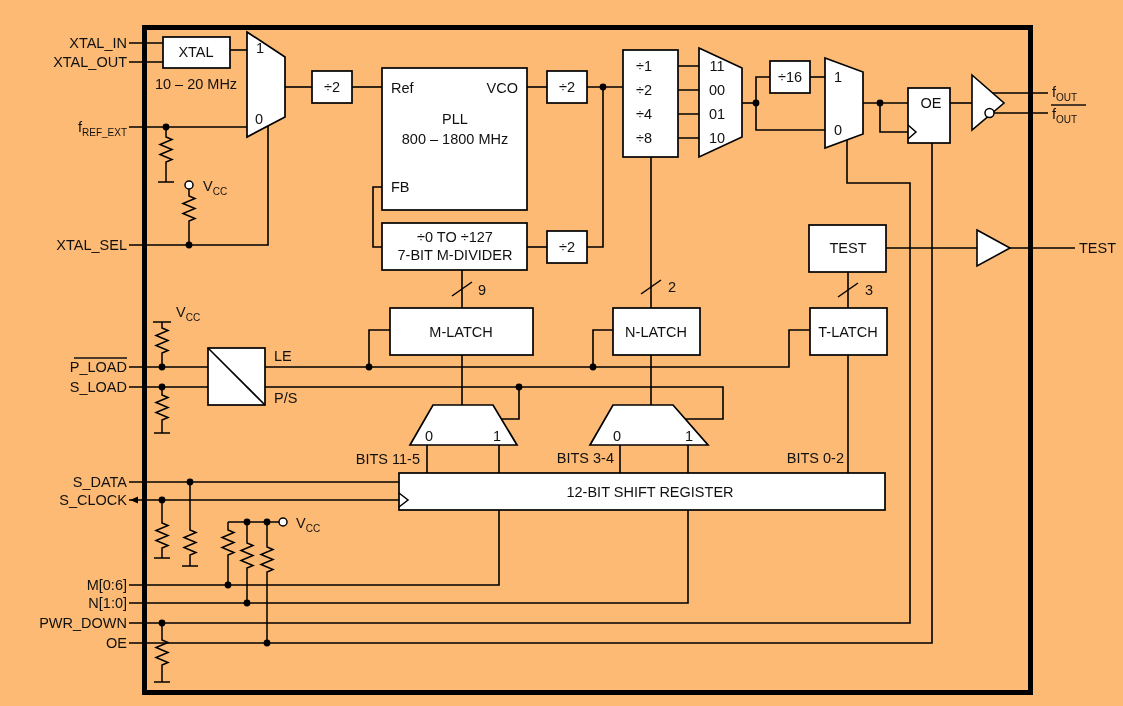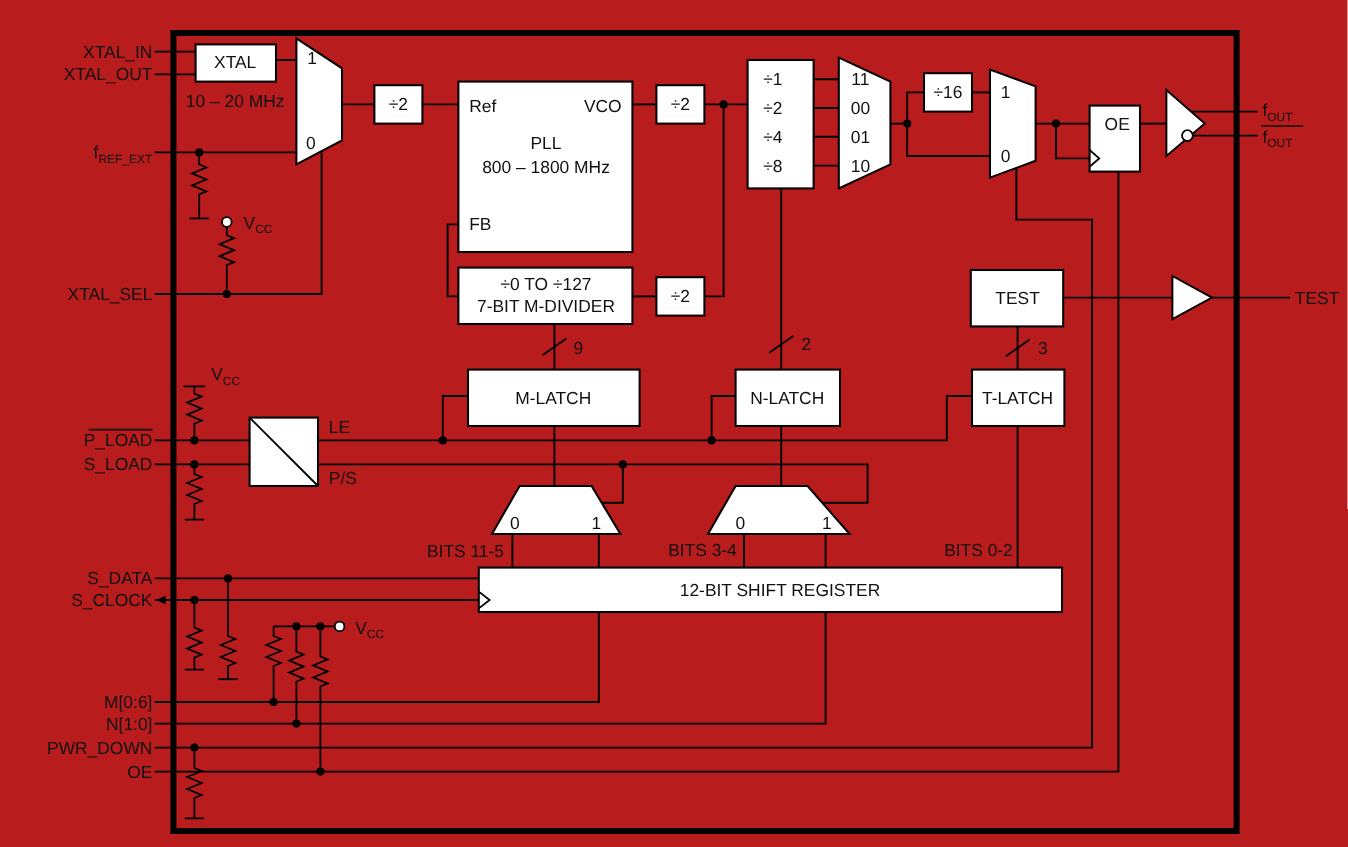--- a/index.html
+++ b/index.html
@@ -1,16 +1,16 @@
 <!DOCTYPE html>
 <html><head>
 <meta charset="utf-8">
 <style>
   html,body{margin:0;padding:0;background:#fff;}
-  .stage{position:relative;width:1123px;height:706px;background:#b91c1c;overflow:hidden;}
+  .stage{position:relative;width:1123px;height:706px;background:#fdba74;overflow:hidden;}
   svg text{font-family:"Liberation Sans",sans-serif;font-size:14.5px;fill:#111;}
   svg .sub{font-size:10px;}
   .wire{stroke:#000;stroke-width:1.6;fill:none;}
   .res{stroke:#000;stroke-width:1.5;fill:none;}
   .box{fill:#fff;stroke:#000;stroke-width:1.7;}
   .tri{fill:#fff;stroke:#000;stroke-width:1.6;}
   .clk{fill:none;stroke:#000;stroke-width:1.5;}
   .dot{fill:#000;stroke:none;}
   .vcc{fill:#fff;stroke:#000;stroke-width:1.5;}
   .slash{stroke:#000;stroke-width:1.5;fill:none;}

